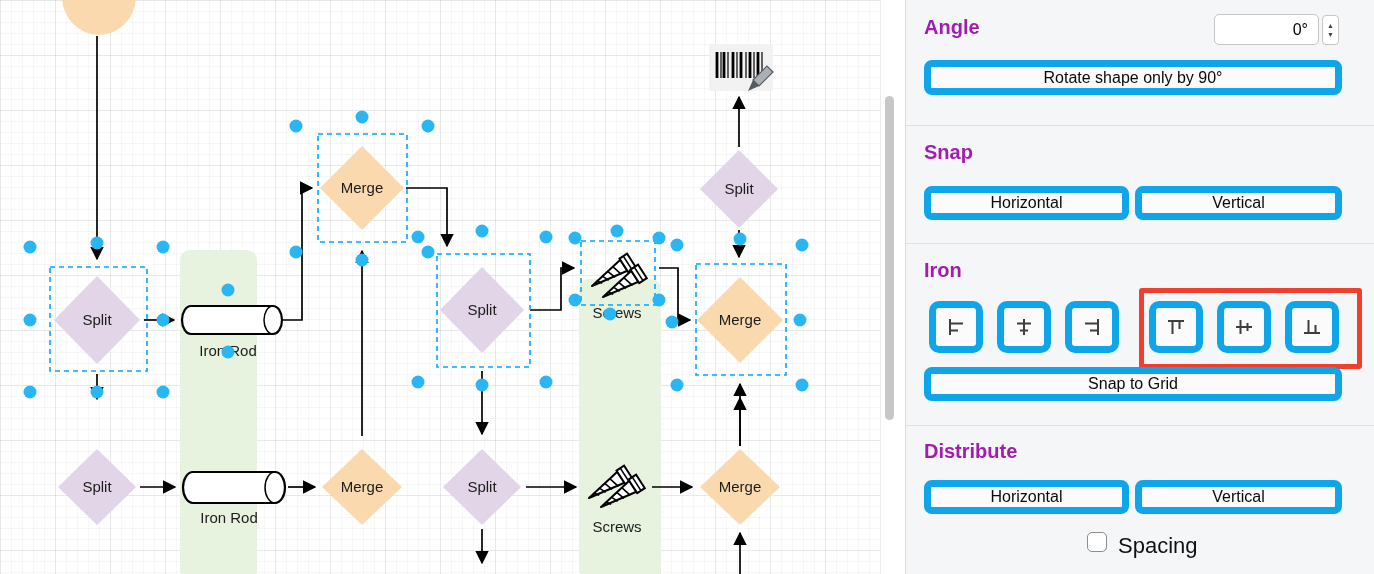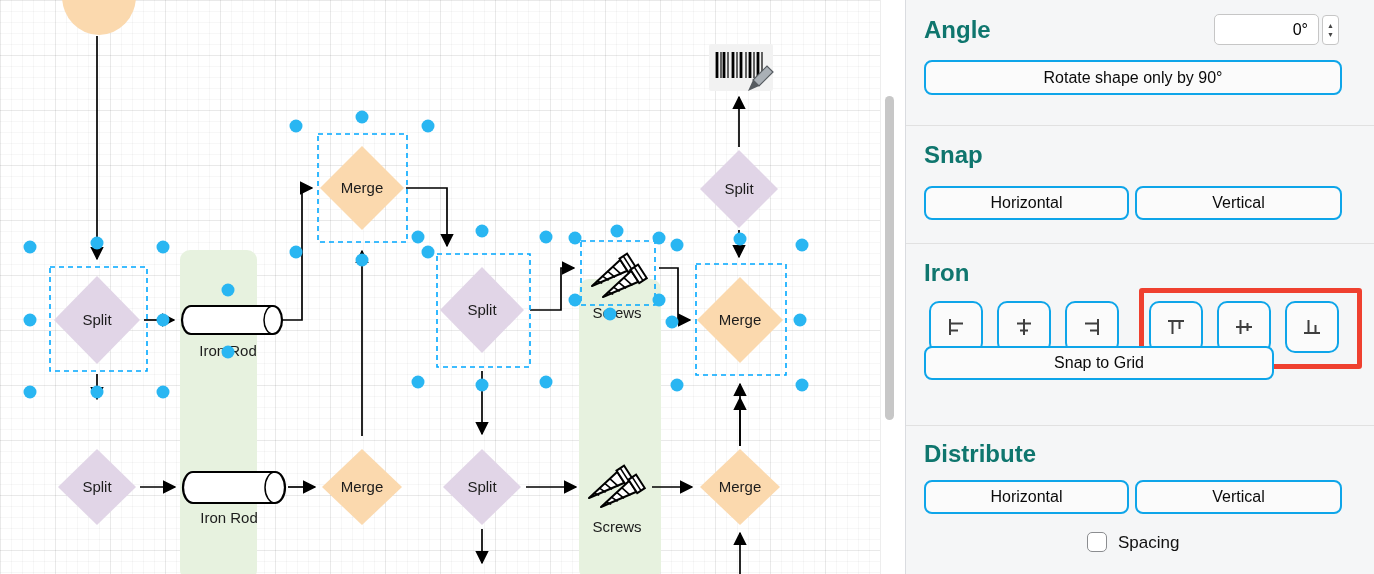--- a/index.html
+++ b/index.html
@@ -27,39 +27,39 @@
   .sel-box{fill:none;stroke:var(--selection-blue,#00a8ff);stroke-width:1.6;stroke-dasharray:5 4;}
   .node-label{font-family:"Liberation Sans",sans-serif;font-size:15px;fill:#1c1c1c;text-anchor:middle;}
 
   
   .gutter{position:absolute;left:880px;top:0;width:25px;height:574px;background:#fff;border-left:1px solid #ededed;box-sizing:border-box;}
   .thumb{position:absolute;left:4px;top:96px;width:9px;height:324px;background:#c7c7c7;border-radius:5px;}
 
   
   .panel{position:absolute;left:905px;top:0;width:469px;height:574px;background:#f5f6f7;
          border-left:1px solid #dadce0;box-sizing:border-box;}
-  .phead{position:absolute;font-weight:700;font-size:24px;color:#0f766e;}
+  .phead{position:absolute;font-weight:700;font-size:20px;color:#a21caf;}
   .pdiv{position:absolute;left:0;width:100%;height:1px;background:#e1e1e1;}
-  .pbtn{position:absolute;background:#fbfbfb;border:2px solid #0ea5e9;border-radius:8px;
+  .pbtn{position:absolute;background:#fbfbfb;border:7px solid #0ea5e9;border-radius:8px;
         font-family:"Liberation Sans",sans-serif;font-size:16px;color:#0a0a0a;
         display:flex;align-items:center;justify-content:center;box-sizing:border-box;padding:0;}
   .abtn{width:54px;height:52px;border-radius:10px;}
   .abtn svg{stroke:#3f3f3f;stroke-width:2;fill:none;}
   .angle-input{position:absolute;left:308px;top:14px;width:105px;height:31px;background:#fff;
         border:1px solid #c6c6c6;border-radius:5px;box-sizing:border-box;text-align:right;
         padding:0 10px 0 0;font-family:"Liberation Sans",sans-serif;font-size:16px;color:#000;}
   .stepper{position:absolute;left:416px;top:15px;width:17px;height:30px;background:#fff;
         border:1px solid #c6c6c6;border-radius:4px;display:flex;flex-direction:column;
         align-items:center;justify-content:center;gap:2px;box-sizing:border-box;}
   .stepper span{font-size:7px;line-height:7px;color:#444;}
   .red-box{position:absolute;left:233px;top:288px;width:223px;height:81px;
         border:5px solid var(--highlight-red,#ef402f);border-radius:3px;box-sizing:border-box;pointer-events:none;}
   .cbx{position:absolute;left:181px;top:532px;width:20px;height:20px;background:#fff;
         border:1.6px solid #8b8d90;border-radius:5px;box-sizing:border-box;}
-  .cbx-label{position:absolute;left:212px;top:533px;font-size:17px;color:#111;}
+  .cbx-label{position:absolute;left:212px;top:533px;font-size:22px;color:#111;}
 </style>
 </head>
 <body>
 
 <div class="app">
 
   <div class="canvas">
     <svg width="880" height="574" viewBox="0 0 880 574">
       <defs>
         <marker id="arr" viewBox="0 0 10 10" refX="9" refY="5" markerWidth="8" markerHeight="8" orient="auto">
@@ -280,21 +280,21 @@
         </svg>
     </button>
     <button class="pbtn abtn" style="left:379px;top:301px">
       <svg width="20" height="20" viewBox="0 0 20 20">
           <path d="M2,16 H18 M6.5,3 V16 M13.5,8 V16"></path>
         </svg>
     </button>
 
     <div class="red-box"></div>
 
-    <button class="pbtn" style="left:18px;top:346px;width:350px;height:34px">Snap to Grid</button>
+    <button class="pbtn" style="left:18px;top:367px;width:418px;height:34px">Snap to Grid</button>
 
     <div class="pdiv" style="top:425px"></div>
 
     <div class="phead" style="left:18px;top:440px">Distribute</div>
     <button class="pbtn" style="left:18px;top:480px;width:205px;height:34px">Horizontal</button>
     <button class="pbtn" style="left:229px;top:480px;width:207px;height:34px">Vertical</button>
 
     <div class="cbx"></div>
     <div class="cbx-label">Spacing</div>
   </div>

